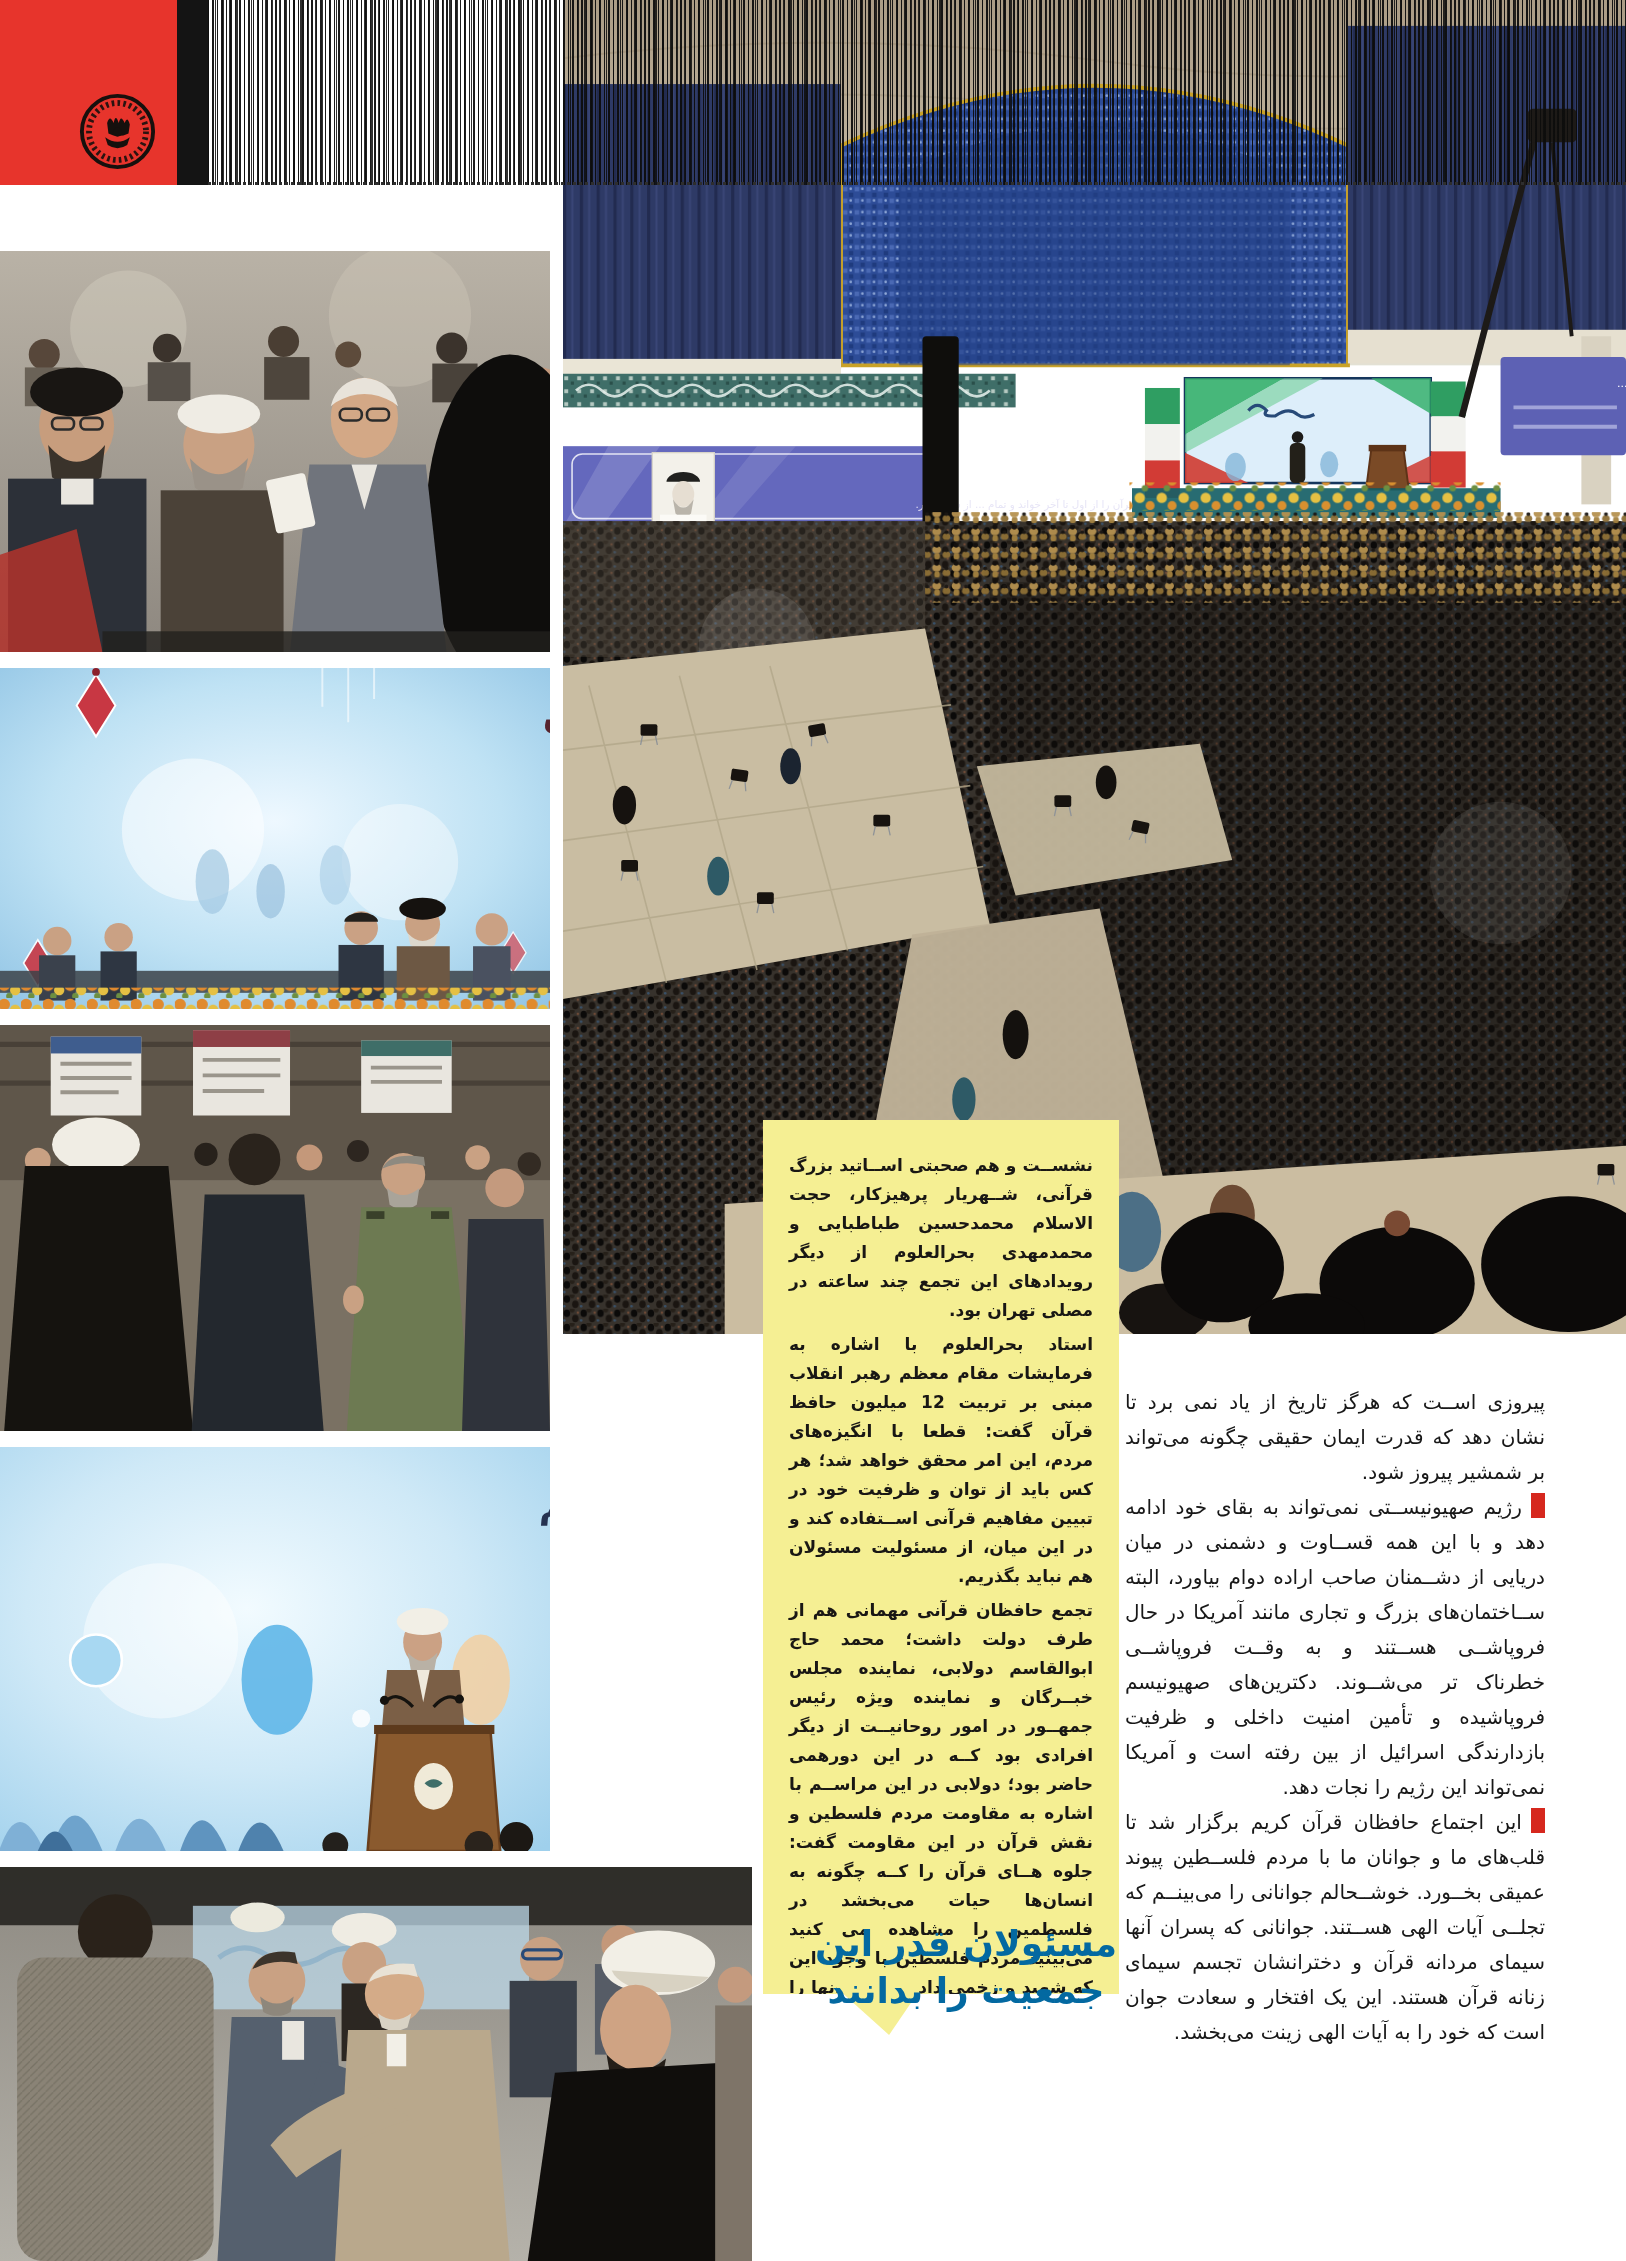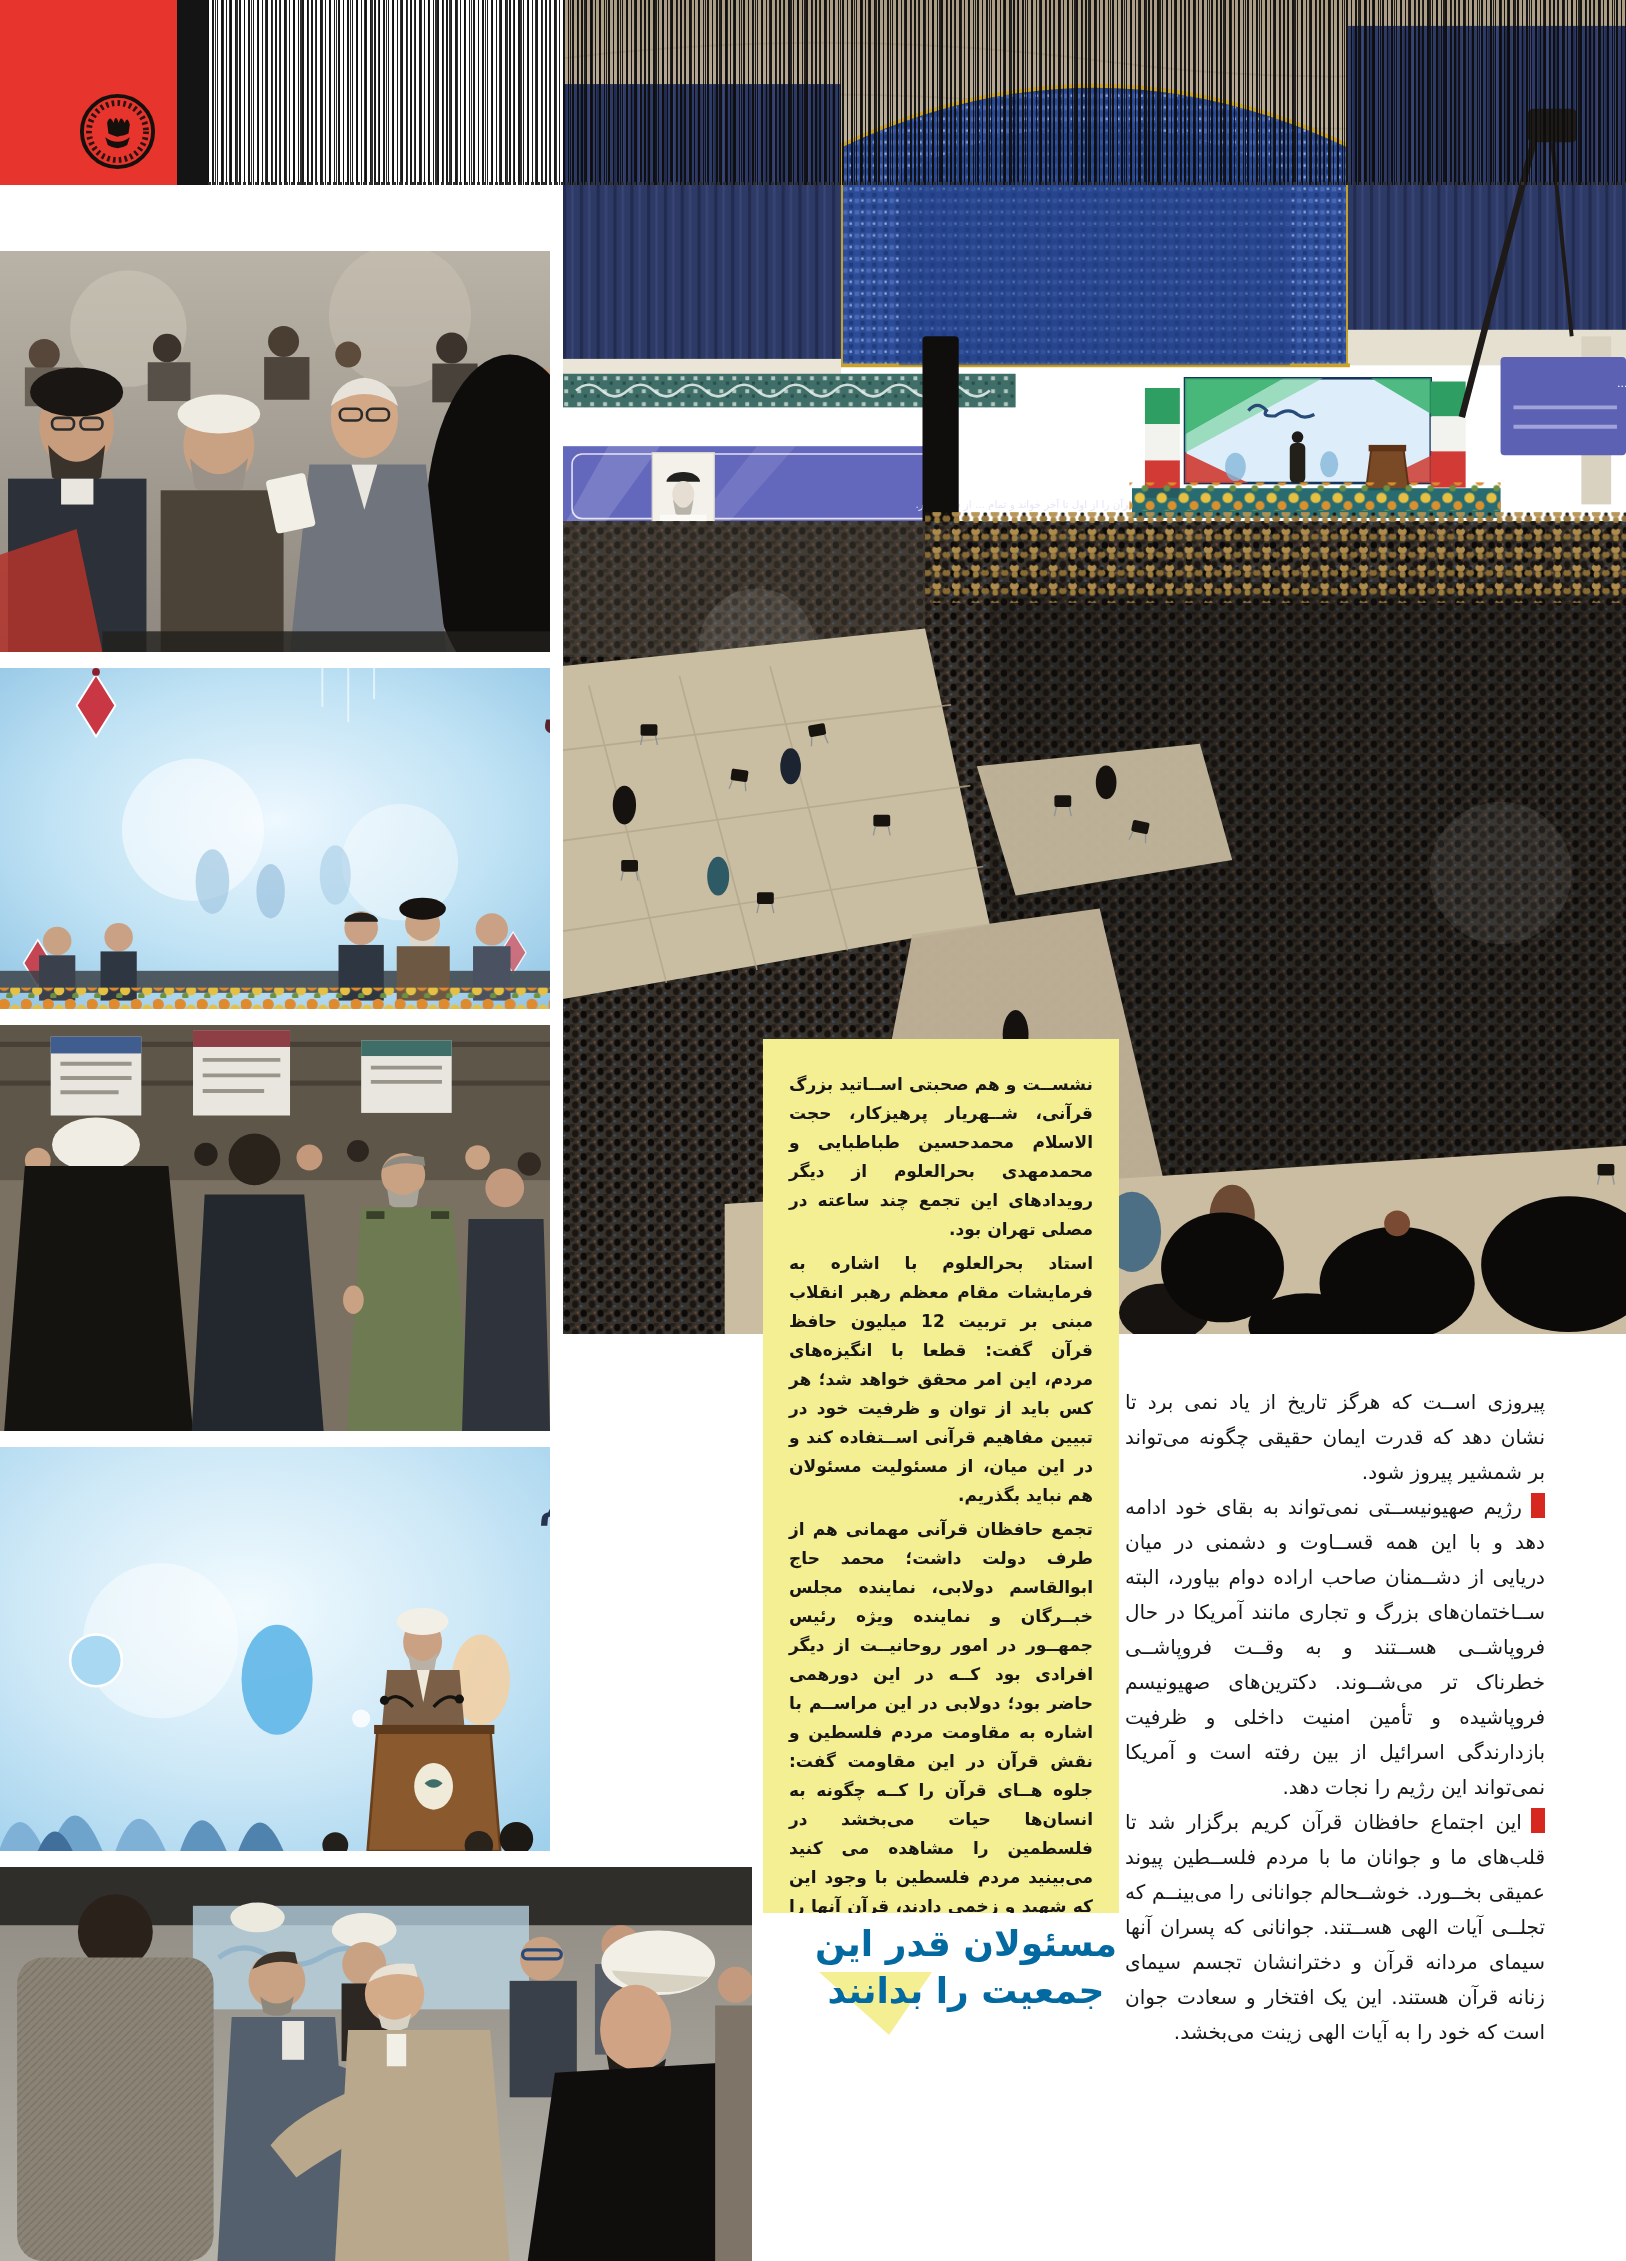--- a/index.html
+++ b/index.html
@@ -11,21 +11,21 @@
   .black-block{left:178px;top:0;width:31px;height:185px;background:#141414;z-index:6;}
   .stripes{left:209px;top:0;width:1418px;height:182px;z-index:5;
     background:
       repeating-linear-gradient(90deg, rgba(12,12,12,.94) 0 1.3px, rgba(0,0,0,0) 1.3px 4.5px),
       repeating-linear-gradient(90deg, rgba(12,12,12,.85) 0 1.3px, rgba(0,0,0,0) 1.3px 7.1px);
     border-bottom:3.2px dotted #2e2e2e;}
   
   .ph{position:absolute;display:block;z-index:1;}
   svg text{font-family:"DejaVu Sans",sans-serif;}
   
-  .callout{left:764px;top:1039px;width:356px;height:874px;background:#f5ef93;z-index:7;
+  .callout{left:764px;top:1120px;width:356px;height:874px;background:#f5ef93;z-index:7;
     box-sizing:border-box;padding:31px 26px 18px 26px;overflow:hidden;
     font-size:17px;font-weight:bold;line-height:29px;color:#191714;
     text-align:justify;direction:rtl;}
   .callout p{margin:0 0 5.2px 0;text-align:justify;text-align-last:right;}
   .callout-tail{left:820px;top:1972px;width:113px;height:63px;background:#f5ef93;z-index:7;
     clip-path:polygon(0 0,100% 0,62% 100%);}
   
   .headline{left:808px;top:1920px;width:318px;z-index:7;direction:rtl;text-align:center;
     color:#0369a1;font-weight:bold;font-size:36px;line-height:47px;}
   

